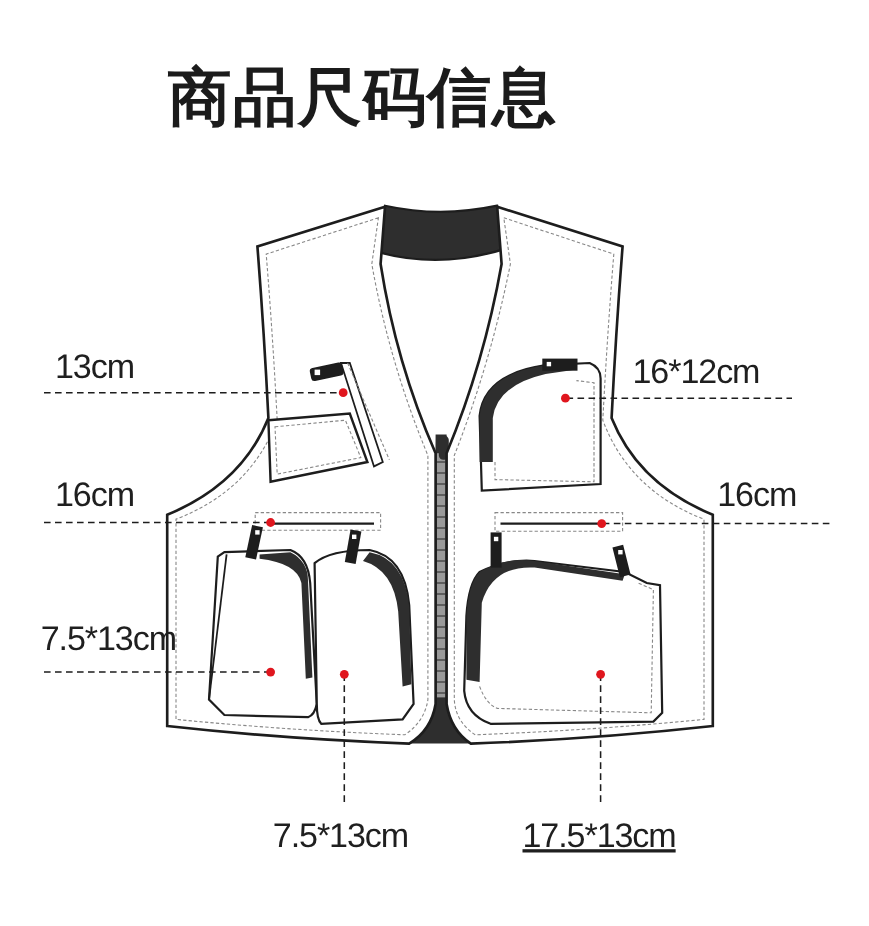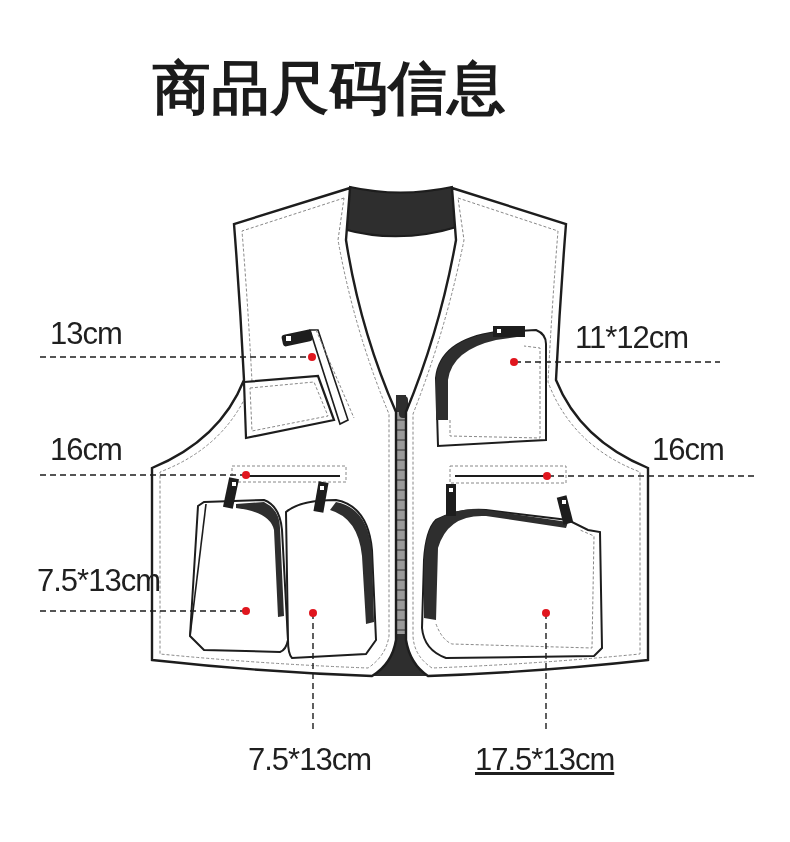--- a/index.html
+++ b/index.html
@@ -121,18 +121,18 @@
     <circle cx="514" cy="362" r="4"></circle>
     <circle cx="246" cy="475" r="4"></circle>
     <circle cx="547" cy="476" r="4"></circle>
     <circle cx="246" cy="611" r="4"></circle>
     <circle cx="313" cy="613" r="4"></circle>
     <circle cx="546" cy="613" r="4"></circle>
   </g>
 </svg>
 
 <div class="label" style="left:50px; top:316px;">13cm</div>
-<div class="label" style="left:575px; top:320px;">11*12cm</div>
+<div class="label" style="left:575px; top:320px;">16*12cm</div>
 <div class="label" style="left:50px; top:432px;">16cm</div>
 <div class="label" style="left:652px; top:432px;">16cm</div>
 <div class="label" style="left:37px; top:563px;">7.5*13cm</div>
 <div class="label" style="left:248px; top:742px;">7.5*13cm</div>
 <div class="label" style="left:475px; top:742px;text-decoration:underline;">17.5*13cm</div>
 
 </body></html>

